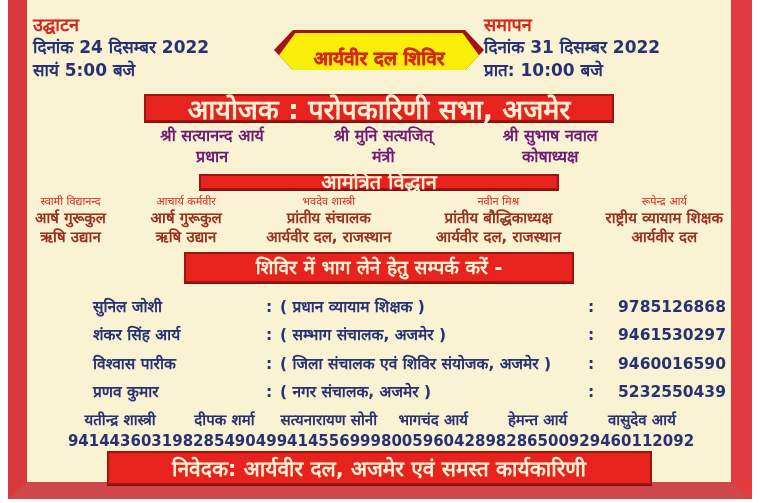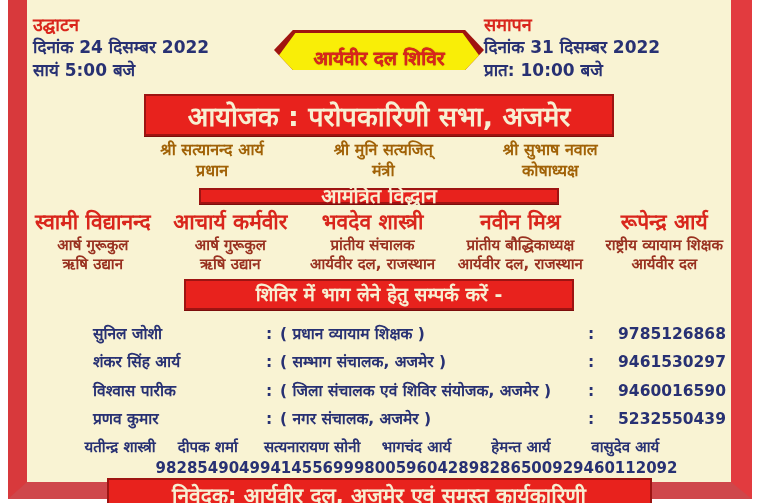--- a/index.html
+++ b/index.html
@@ -23,33 +23,33 @@
   .ribbon-inner { position:absolute; left:3px; top:3px; width:204px; height:50px; background:#f9ee07;
      clip-path:polygon(0 50%, 9% 0, 91% 0, 100% 50%, 91% 100%, 9% 100%);
      display:flex; align-items:center; justify-content:center; }
   .ribbon-text { color:#d9261c; font-weight:bold; font-size:19px; text-shadow:0 0 1px #8c0f0f; }
 
   
   .banner { background:#e8221d; border:2px solid #9e1412; color:#f7efd2;
             font-weight:bold; text-align:center; margin:0 auto;
             display:flex; align-items:center; justify-content:center;
             box-shadow:0 1px 0 #7c0d0b; }
-  .banner-organizer { width:470px; height:42px; font-size:27px; }
+  .banner-organizer { width:470px; height:28px; font-size:27px; }
   .banner-invited   { width:360px; height:16px; font-size:20px; margin-top:4px; }
   .banner-contact   { width:390px; height:31px; font-size:19px; margin-top:2px; }
   .banner-footer    { width:545px; height:34px; font-size:21px; margin-top:1px; }
 
   
   .officials { display:flex; justify-content:center; gap:70px; padding:4px 0 2px 0; }
-  .official { text-align:center; color:#a16207; font-weight:bold; font-size:16px; line-height:1.3; }
+  .official { text-align:center; color:#701a75; font-weight:bold; font-size:16px; line-height:1.3; }
 
   
   .scholars { display:flex; justify-content:space-between; padding:5px 2px 2px 2px; }
   .scholar { text-align:center; line-height:1.3; }
-  .s-name { color:#d9261c; font-weight:bold; font-size:21px; }
+  .s-name { color:#d9261c; font-weight:normal; font-size:11px; }
   .s-line { color:#993120; font-weight:bold; font-size:15px; }
 
   
   .contacts { padding:6px 0 0 60px; }
   .crow { display:grid; grid-template-columns:165px 22px 300px 22px 140px;
           color:#283173; font-weight:bold; font-size:15.5px; line-height:1.32;margin-top:8px; }
   .c-role { text-align:left; }
   .c-phone { text-align:center; }
   .c-sep { text-align:center; }
 
@@ -161,20 +161,21 @@
         <span class="c-sep">:</span>
         <span class="c-role">( नगर संचालक, अजमेर )</span>
         <span class="c-sep">:</span>
         <span class="c-phone">5232550439</span>
       </div>
     </div>
 
     <div class="members">
       <div class="member">
         <div class="m-name">यतीन्द्र शास्त्री</div>
+        <div class="m-phone">9414436031</div>
       </div>
       <div class="member">
         <div class="m-name">दीपक शर्मा</div>
         <div class="m-phone">9828549049</div>
       </div>
       <div class="member">
         <div class="m-name">सत्यनारायण सोनी</div>
         <div class="m-phone">9414556999</div>
       </div>
       <div class="member">

